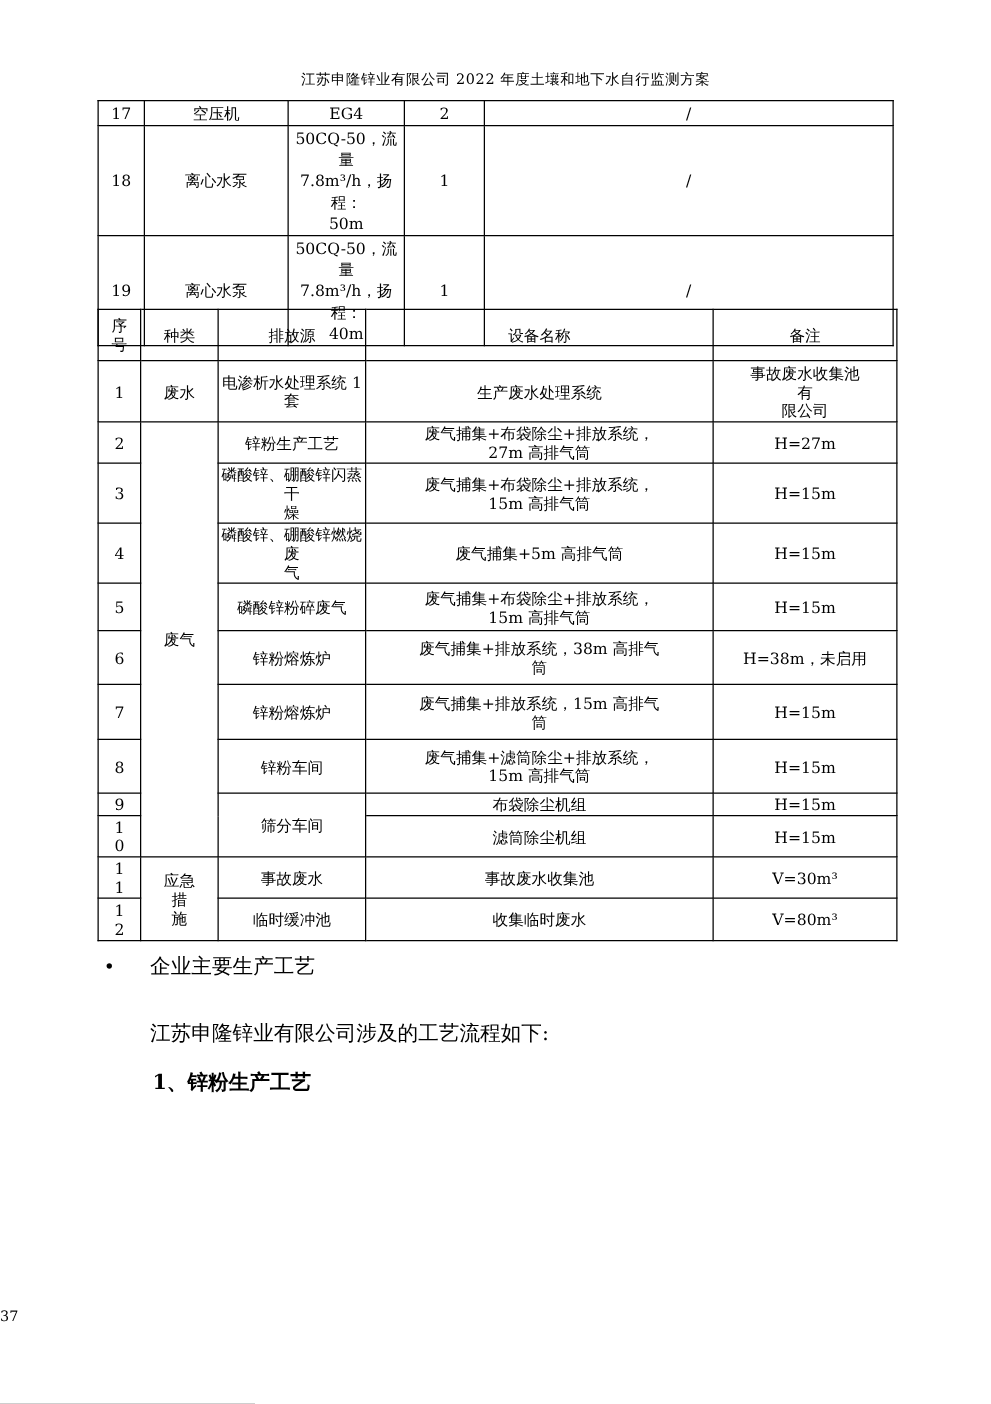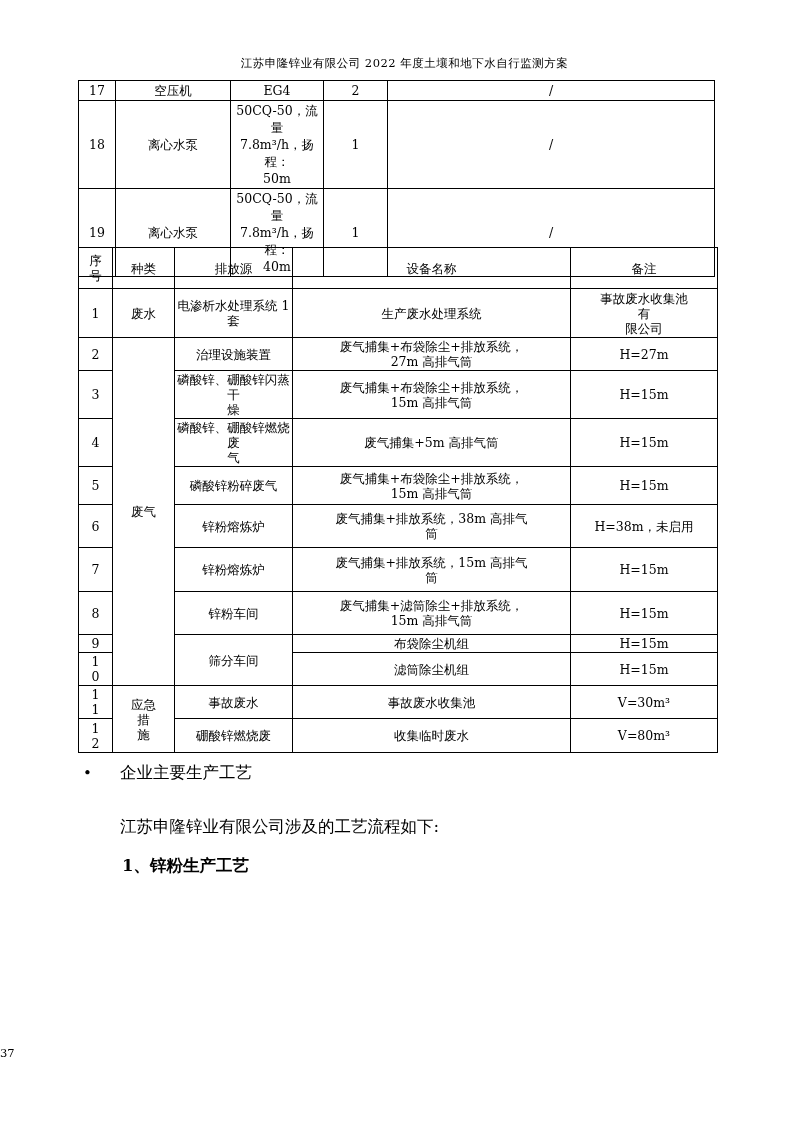--- a/index.html
+++ b/index.html
@@ -117,21 +117,21 @@
       <td>电渗析水处理系统 1
 套</td>
       <td>生产废水处理系统</td>
       <td>事故废水收集池
 有
 限公司</td>
     </tr>
     <tr style="height:31px">
       <td>2</td>
       <td rowspan="9">废气</td>
-      <td>治理设施装置</td>
+      <td>锌粉生产工艺</td>
       <td>废气捕集+布袋除尘+排放系统，
 27m 高排气筒</td>
       <td>H=27m</td>
     </tr>
     <tr style="height:45px">
       <td>3</td>
       <td>磷酸锌、硼酸锌闪蒸干
 燥</td>
       <td>废气捕集+布袋除尘+排放系统，
 15m 高排气筒</td>
@@ -190,21 +190,21 @@
       <td rowspan="2">应急
 措
 施</td>
       <td>事故废水</td>
       <td>事故废水收集池</td>
       <td>V=30m³</td>
     </tr>
     <tr style="height:34px">
       <td>1
 2</td>
-      <td>硼酸锌燃烧废</td>
+      <td>临时缓冲池</td>
       <td>收集临时废水</td>
       <td>V=80m³</td>
     </tr>
   </tbody>
     </table>
 
   <div class="body-section">
     <div class="bullet-line">
       <span class="bullet-marker">•</span>
       <span class="h-bold">企业主要生产工艺</span>

